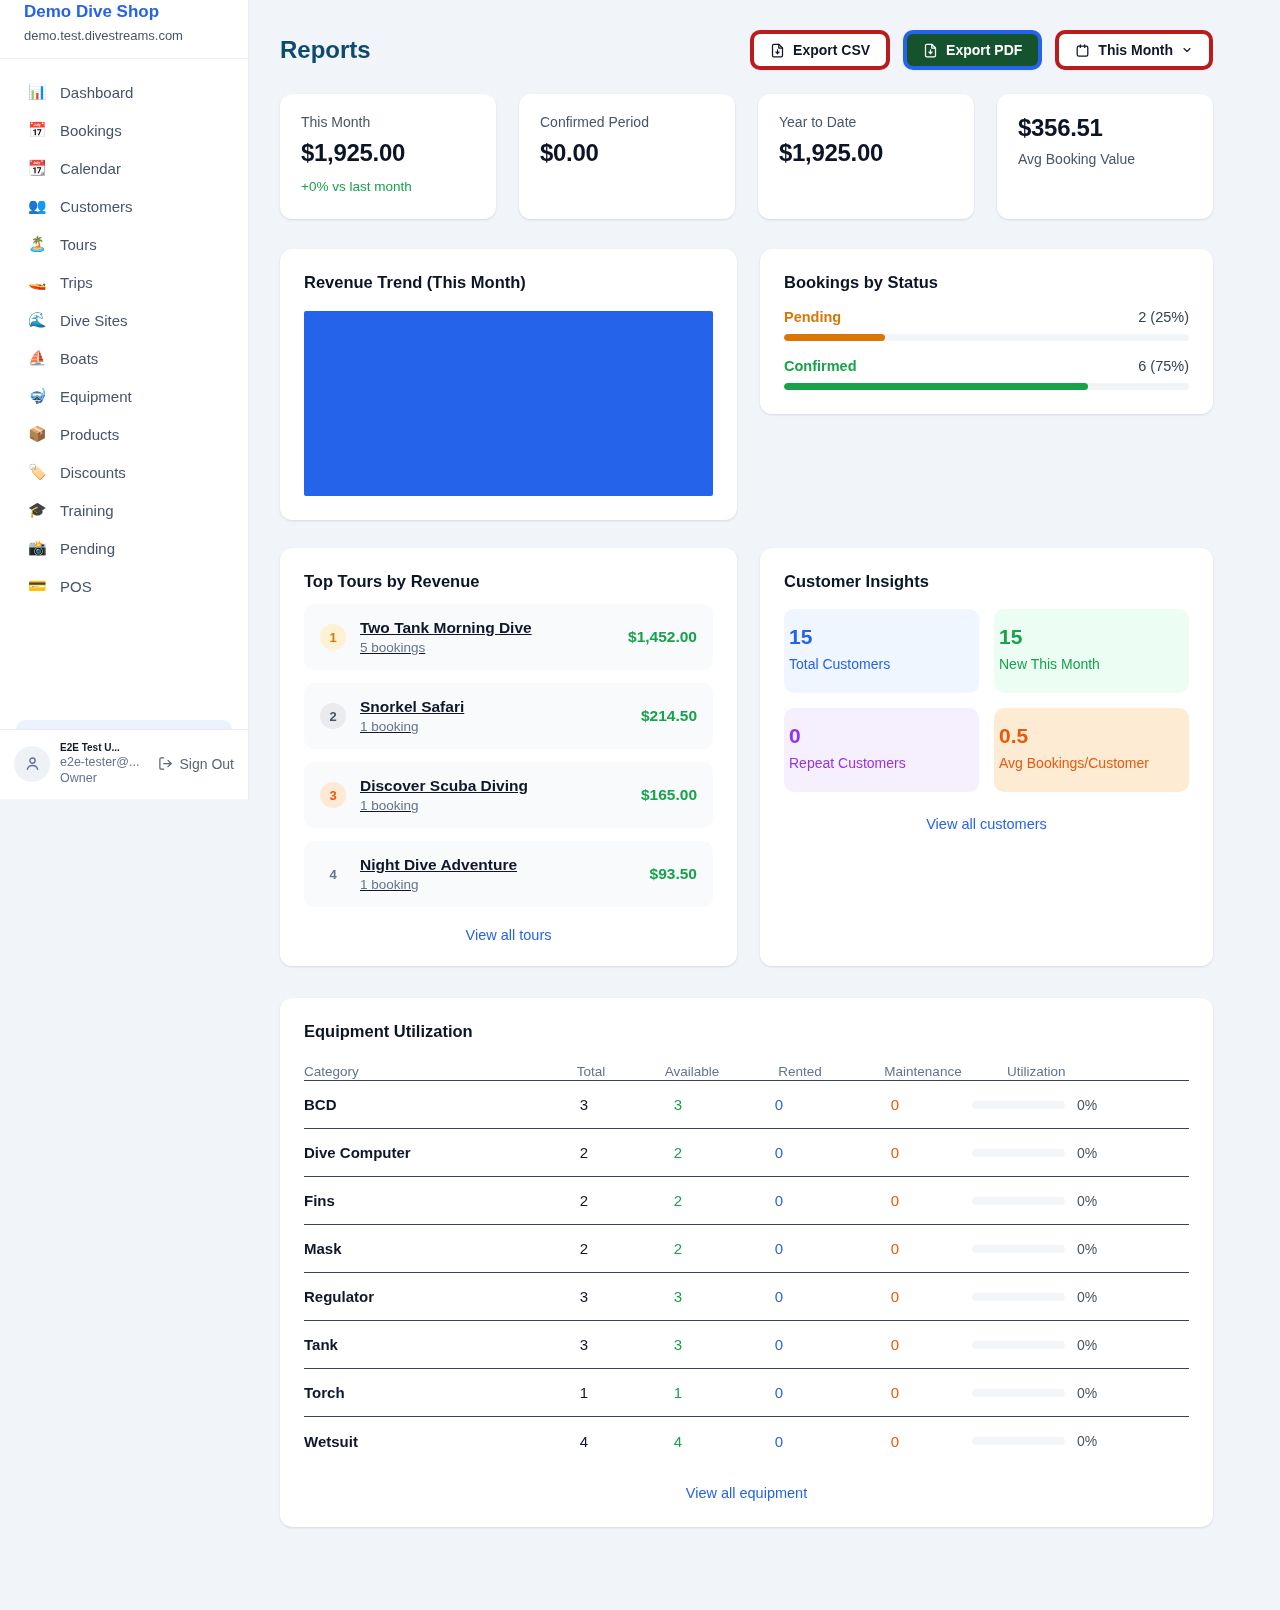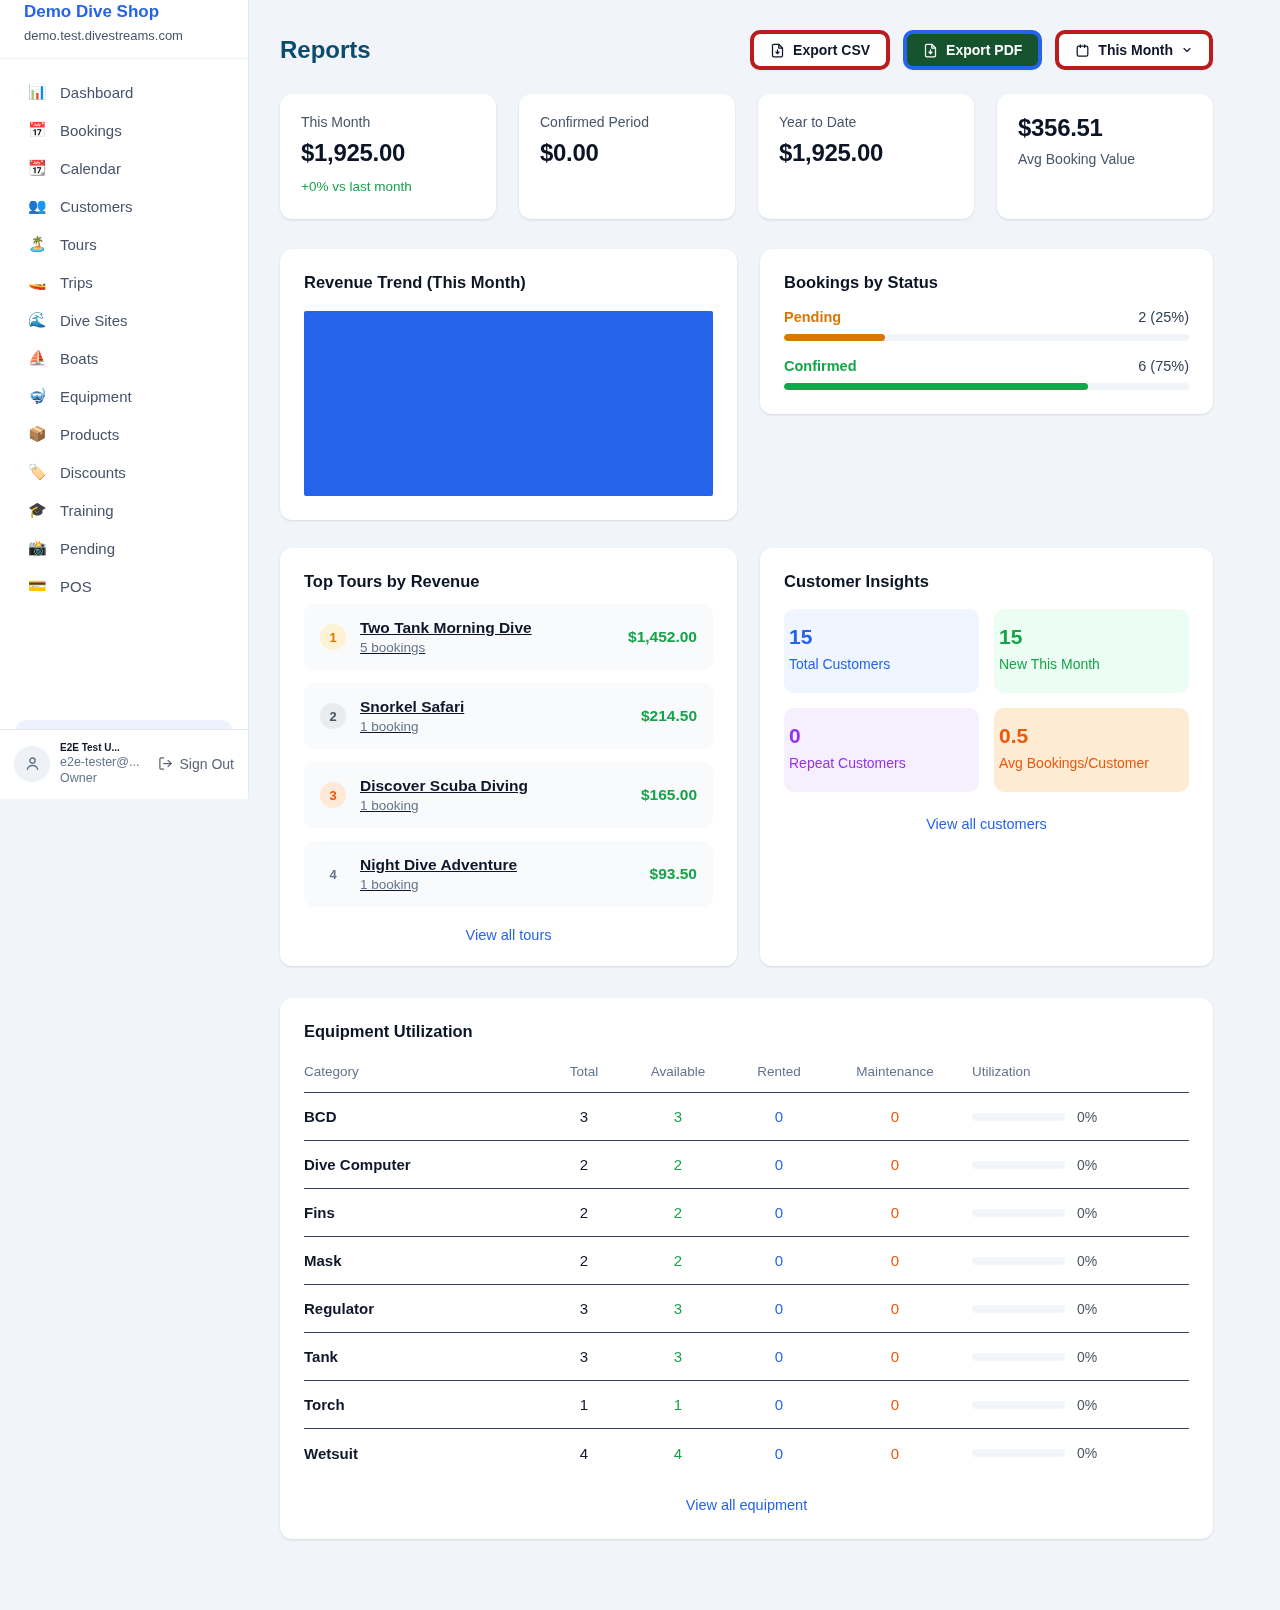--- a/index.html
+++ b/index.html
@@ -130,21 +130,21 @@
   .tile-label { font-size:14px; margin-top:7px; }
   .tile-blue   { background:#eff6ff; color:#2563eb; }
   .tile-green  { background:#ecfdf3; color:#16a34a; }
   .tile-purple { background:#f6effe; color:#9333ea; }
   .tile-orange { background:#fdeBD4; color:#ea580c; }
   .tiles + .view-link { margin-top:24px; }
 
   
   .equip-card { margin-top:32px; padding:24px 24px 26px; }
   .equip-table { margin-top:13px; }
-  .t-head { display:flex; align-items:center; color:#64748b; font-size:13.5px; padding:10px 0 13px; border-bottom:1px solid #38435a; }
+  .t-head { display:flex; align-items:center; color:#64748b; font-size:13.5px; padding:10px 0 1px; border-bottom:1px solid #38435a;gap:7px; }
   .t-row { display:flex; align-items:center; height:48px; border-bottom:1px solid #38435a; font-size:15px; }
   .t-row:last-child { border-bottom:none; }
   .c-cat  { width:236px; }
   .t-row .c-cat { font-weight:bold; color:#0f172a; }
   .c-total { width:88px;  text-align:center; }
   .c-avail { width:100px; text-align:center; }
   .c-rent  { width:102px; text-align:center; }
   .c-maint { width:130px; text-align:center; }
   .c-util  { flex:1; display:flex; align-items:center; gap:12px; padding-left:12px; }
   .t-row .c-total { color:#0f172a; }

